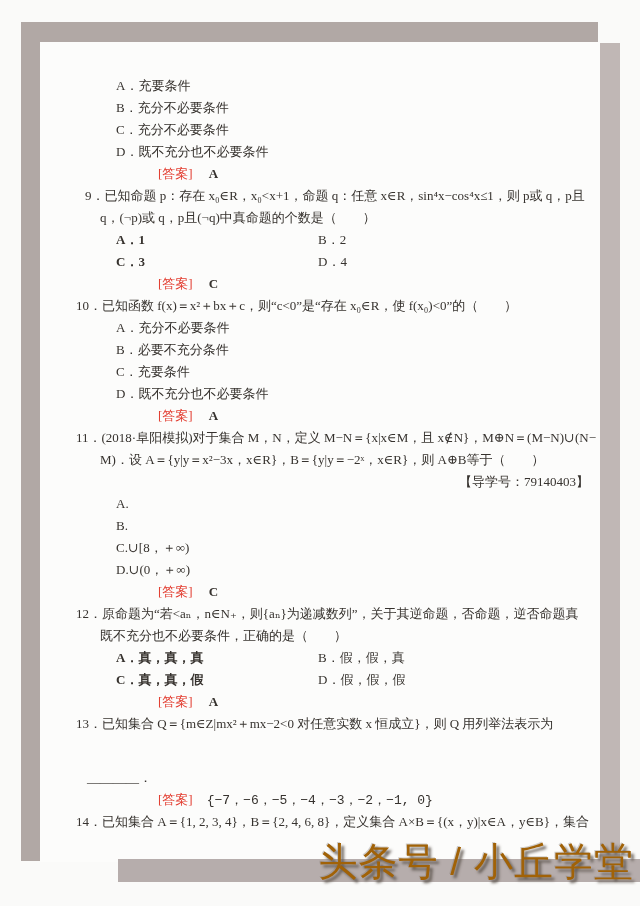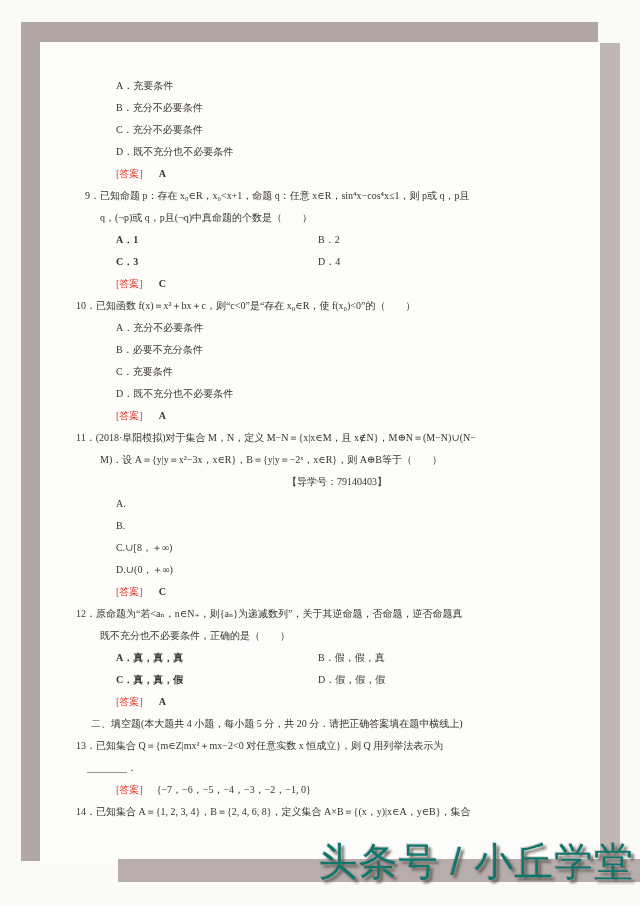--- a/index.html
+++ b/index.html
@@ -6,40 +6,40 @@
   body{
     width:640px;height:906px;
     background:#fafaf9;
     font-family:"Liberation Serif","DejaVu Serif",serif;
     position:relative;overflow:hidden;
   }
   .stage{position:absolute;inset:0;}
   .shadow-b{position:absolute;left:118px;top:43px;width:502px;height:839px;background:#c0b7b5;}
   .shadow-a{position:absolute;left:21px;top:22px;width:577px;height:839px;background:#b1a8a5;}
   .paper{position:absolute;left:40px;top:42px;width:560px;height:820px;background:#fcfcfb;}
-  .content{position:absolute;inset:0;padding:33px 11px 0 45px;font-size:10px;color:#36322e;}
+  .content{position:absolute;inset:0;padding:33px 11px 0 45px;font-size:13px;color:#36322e;}
   .row{height:22px;line-height:22px;white-space:nowrap;}
   .opt{padding-left:31px;}
   .cont{padding-left:15px;}
   .two-col{padding-left:31px;}
   .two-col .c1{display:inline-block;width:202px;font-weight:bold;}
   .ans{padding-left:31px;}
-  .ans-label{color:#e23b2e;}
+  .ans-label{color:#e23b2e;margin-left:42px;}
   .ans-letter{font-weight:bold;margin-left:16px;}
-  .ans-value{margin-left:14px;}
-  .guide{text-align:center;padding-right:0;}
+  .ans-value{margin-left:14px;font-family:Liberation Mono, monospace;}
+  .guide{text-align:right;padding-right:0;}
   .section{padding-left:6px;}
   .d2{margin-left:-9px;}
-  .blank{padding-left:2px;}
+  .blank{padding-left:2px;margin-top:32px;}
   .wm-band{position:absolute;left:118px;top:859px;width:522px;height:23px;background:#b6adac;}
   .watermark{
     position:absolute;right:6px;top:842px;
     font-family:"Liberation Sans","DejaVu Sans",sans-serif;
     font-size:39px;line-height:1;letter-spacing:1px;
-    color:#0f766e;
+    color:#a16207;
     text-shadow:3px 3px 3px rgba(96,87,80,0.95), -1px -1px 0 rgba(130,120,114,0.35);
   }
 </style>
 </head>
 <body>
 
 <div class="stage">
   <div class="shadow-b"></div>
   <div class="shadow-a"></div>
 
@@ -73,21 +73,20 @@
       <div class="row opt">C.∪[8，＋∞)</div>
       <div class="row opt">D.∪(0，＋∞)</div>
       <div class="row ans"><span class="ans-label">[答案]</span><span class="ans-letter">C</span></div>
 
       <div class="row d2">12．原命题为“若&lt;aₙ，n∈N₊，则{aₙ}为递减数列”，关于其逆命题，否命题，逆否命题真</div>
       <div class="row cont">既不充分也不必要条件，正确的是（　　）</div>
       <div class="row two-col"><span class="c1">A．真，真，真</span><span>B．假，假，真</span></div>
       <div class="row two-col"><span class="c1">C．真，真，假</span><span>D．假，假，假</span></div>
       <div class="row ans"><span class="ans-label">[答案]</span><span class="ans-letter">A</span></div>
 
-      <div class="row section">二、填空题(本大题共 4 小题，每小题 5 分，共 20 分．请把正确答案填在题中横线上)</div>
 
       <div class="row d2">13．已知集合 Q＝{m∈Z|mx²＋mx−2&lt;0 对任意实数 x 恒成立}，则 Q 用列举法表示为</div>
       <div class="row cont blank">________．</div>
       <div class="row ans"><span class="ans-label">[答案]</span><span class="ans-value">{−7，−6，−5，−4，−3，−2，−1, 0}</span></div>
 
       <div class="row d2">14．已知集合 A＝{1, 2, 3, 4}，B＝{2, 4, 6, 8}，定义集合 A×B＝{(x，y)|x∈A，y∈B}，集合</div>
 
     </div>
   </div>
 

